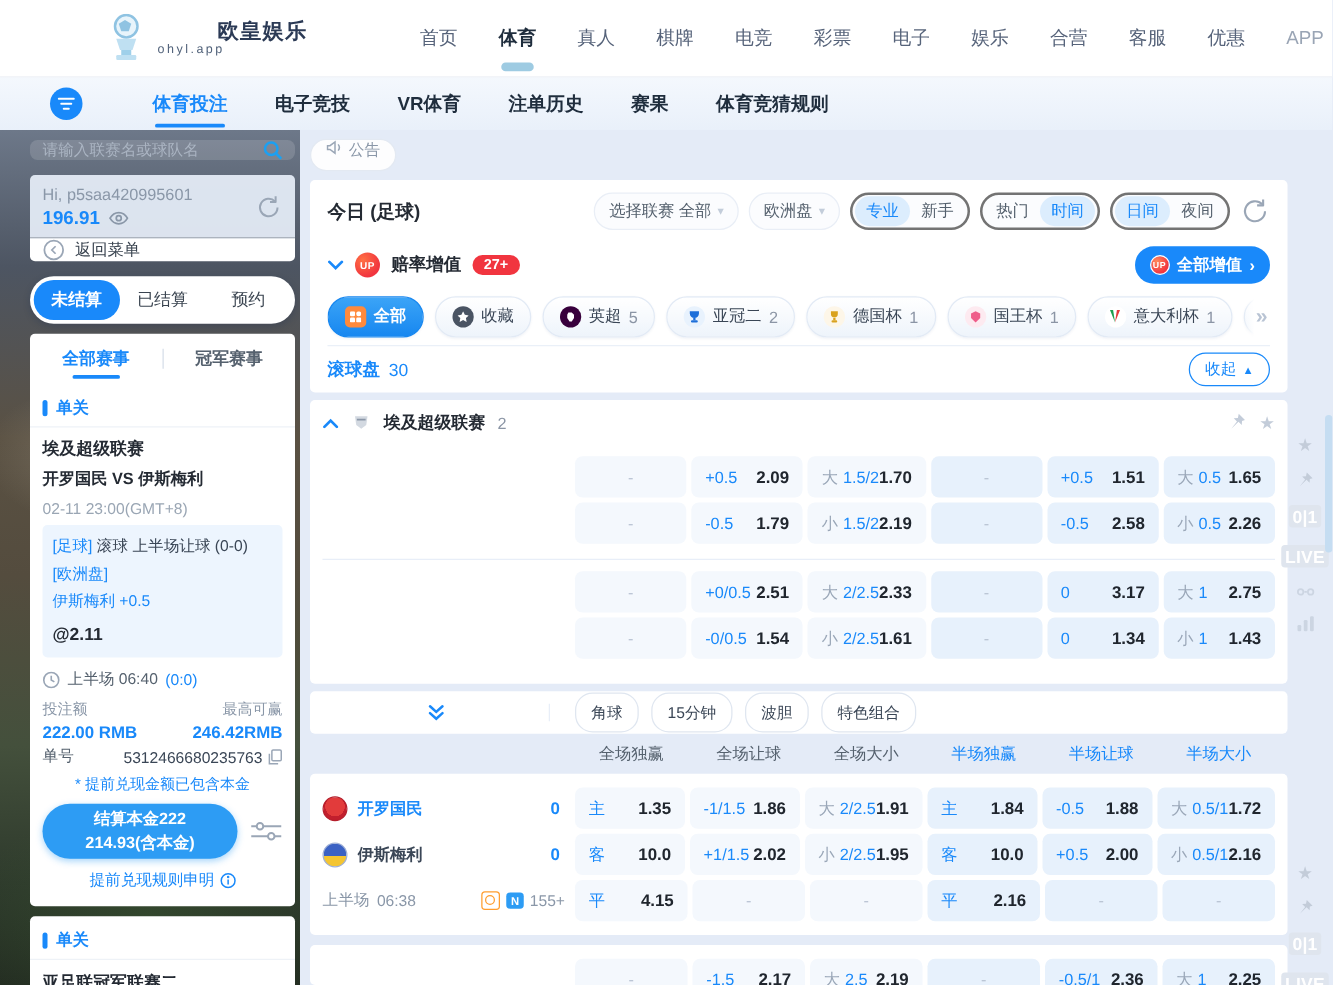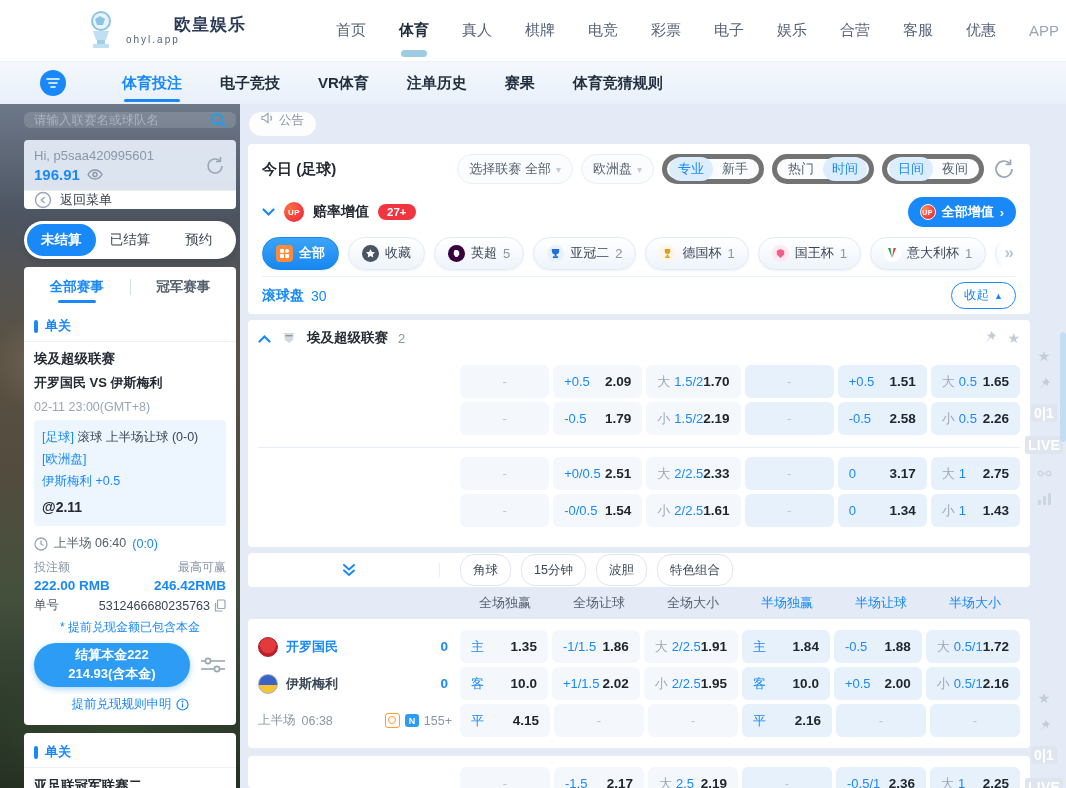--- a/index.html
+++ b/index.html
@@ -86,21 +86,21 @@
   .announce { display:flex; align-items:flex-start; gap:5px; background:#fdfdfe; border:1px solid #e3e9f2; border-radius:14px;
      height:26px; padding:0 12px; font-size:12.5px; color:#8a97a8; cursor:pointer;}
   .card { background:#fff; border-radius:4px; }
   .headcard { padding:0 14px; }
   .titlerow { height:50px; display:flex; align-items:center; justify-content:space-between;}
   .pagetitle { font-size:15px; font-weight:bold; color:#242a33; }
   .filters { display:flex; align-items:center; gap:8px; }
   .fpill { display:flex; align-items:center; gap:5px; background:#fbfcfe; border:1px solid #e9eef6; border-radius:15px;
      height:30px; padding:0 11px; font-size:13px; color:#55616e; cursor:pointer;}
   .fpill .caret { color:#c3cdda; font-size:10px; }
-  .toggle { display:flex; align-items:center; background:#fbfcfe; border:5px solid #737373; border-radius:15px; height:30px; padding:2px; font-size:13px; color:#55616e;}
+  .toggle { display:flex; align-items:center; background:#fbfcfe; border:2px solid #737373; border-radius:15px; height:30px; padding:2px; font-size:13px; color:#55616e;}
   .tseg { padding:3px 9px; border-radius:13px; cursor:pointer;}
   .tseg.on { background:#dcedfd; color:#1989fa; }
   .boostrow { height:36px; display:flex; align-items:center; justify-content:space-between;}
   .boostleft { display:flex; align-items:center; gap:9px;}
   .chevron { color:#1989fa; font-size:13px; font-weight:bold;}
   .upbadge { width:20px; height:20px; border-radius:50%; background:radial-gradient(circle at 32% 30%, #ff7043,#f1353f 70%);
      color:#fff; font-size:8px; font-weight:bold; display:flex; align-items:center; justify-content:center; letter-spacing:.5px;}
   .boostlabel { font-size:14px; font-weight:bold; color:#242a33;}
   .boostcount { background:#f1353f; color:#fff; border-radius:10px; font-size:11.5px; font-weight:bold; padding:2px 9px;}
   .allboost { display:flex; align-items:center; gap:6px; background:#1989fa; color:#fff; border-radius:15px; height:30px; padding:0 12px; font-size:13px; font-weight:bold; cursor:pointer;}

